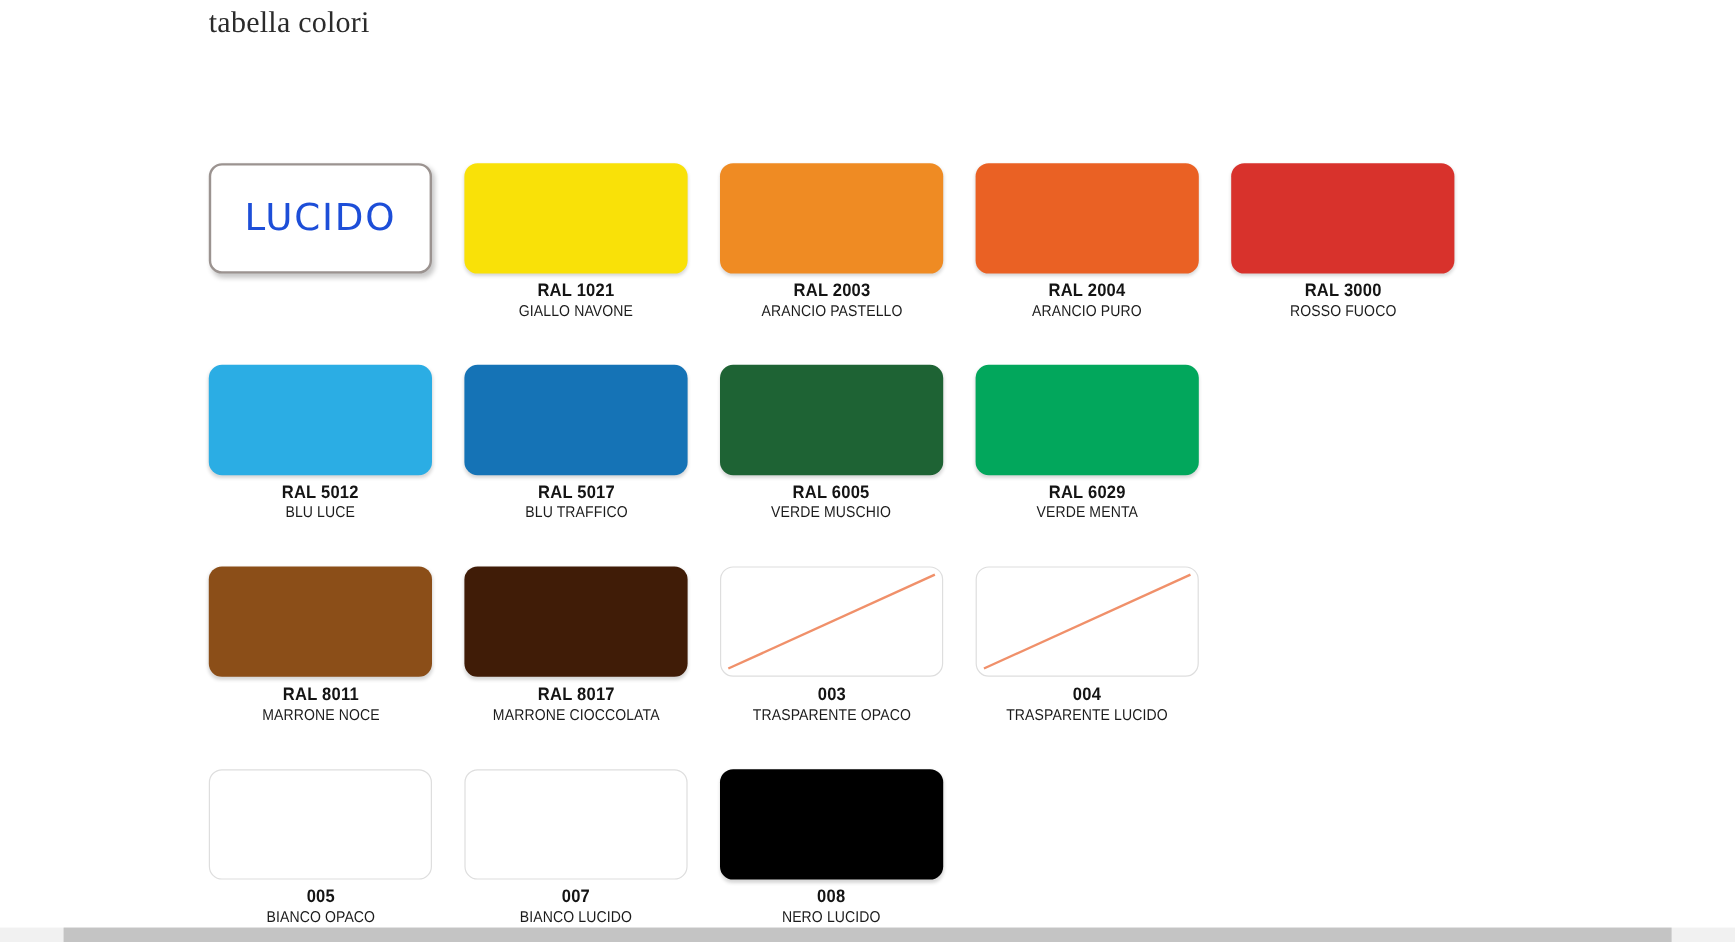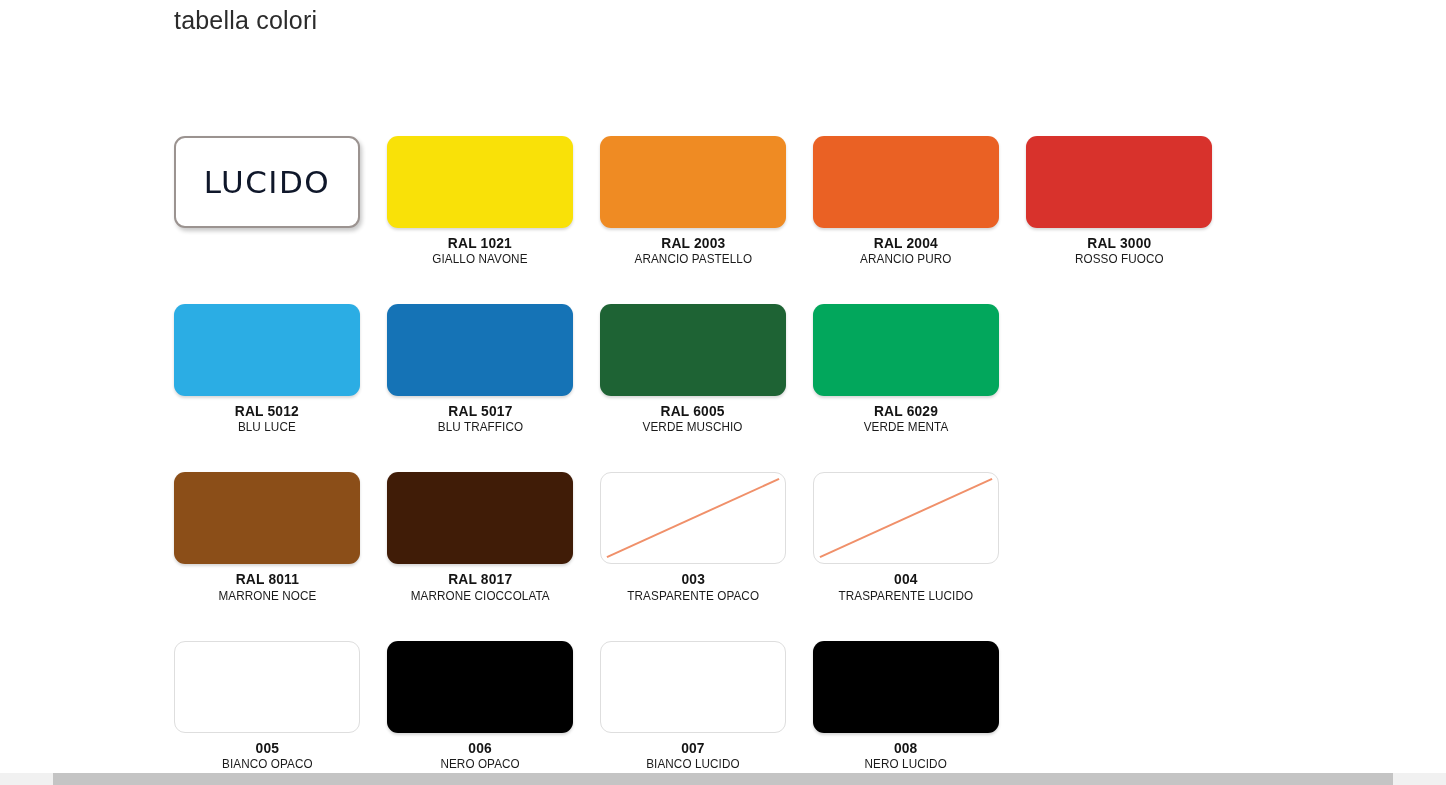--- a/index.html
+++ b/index.html
@@ -20,21 +20,21 @@
     left: 0; top: 0;
     width: 1446px;
     height: 770px;
     background: #ffffff;
   }
 
   .page-title {
     position: absolute;
     left: 174px;
     top: 6px;
-    font-family: Liberation Sans, sans-serif;
+    font-family: Liberation Serif, serif;
     font-size: 25px;
     font-weight: 300;
     color: #2b2b2b;
     letter-spacing: 0.2px;
     white-space: nowrap;
   }
 
   .grid {
     position: absolute;
     left: 174px;
@@ -75,21 +75,21 @@
     display: flex;
     align-items: center;
     justify-content: center;
   }
 
   .framed-label {
     font-family: "DejaVu Sans", sans-serif;
     font-size: 31px;
     font-weight: 400;
     letter-spacing: 1.5px;
-    color: #0f172a;
+    color: #1d4ed8;
   }
 
   .diag {
     position: absolute;
     left: 0; top: 0;
     width: 100%;
     height: 100%;
     display: block;
     border-radius: 11px;
     overflow: hidden;
@@ -265,27 +265,20 @@
       <div class="row-gap"></div>
       <div class="row">
         <div class="cell">
           <div class="swatch light" style="background: rgb(255, 255, 255);"></div>
           <div class="caption">
             <div class="cap-code">005</div>
             <div class="cap-name">BIANCO OPACO</div>
           </div>
         </div>
         <div class="cell">
-          <div class="swatch" style="background: rgb(0, 0, 0);"></div>
-          <div class="caption">
-            <div class="cap-code">006</div>
-            <div class="cap-name">NERO OPACO</div>
-          </div>
-        </div>
-        <div class="cell">
           <div class="swatch light" style="background: rgb(255, 255, 255);"></div>
           <div class="caption">
             <div class="cap-code">007</div>
             <div class="cap-name">BIANCO LUCIDO</div>
           </div>
         </div>
         <div class="cell">
           <div class="swatch" style="background: rgb(0, 0, 0);"></div>
           <div class="caption">
             <div class="cap-code">008</div>

